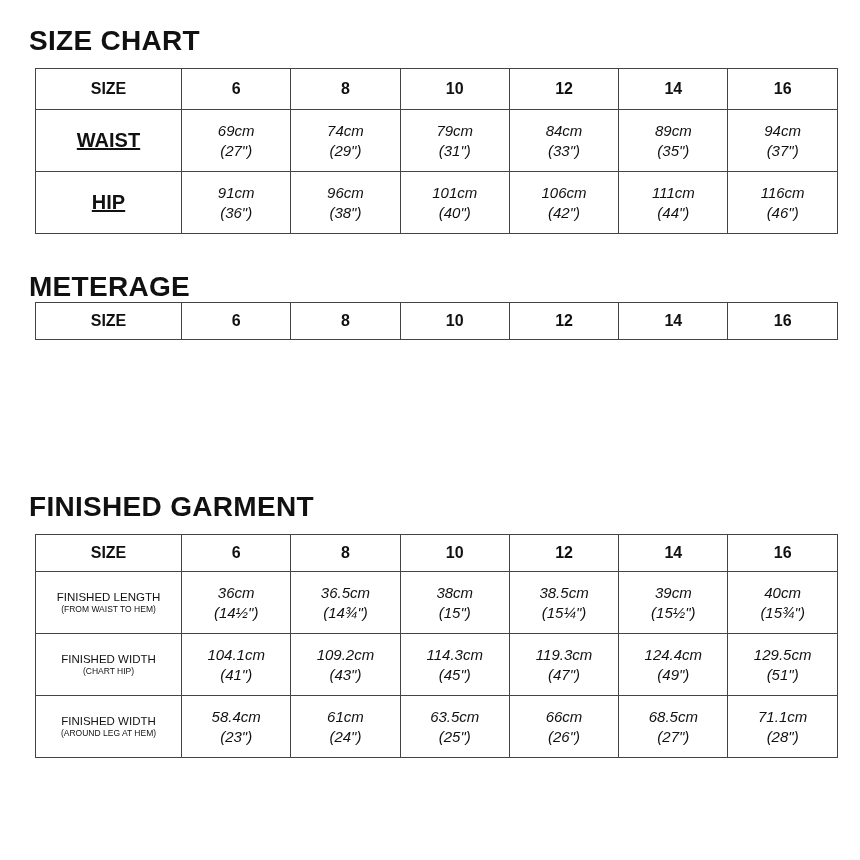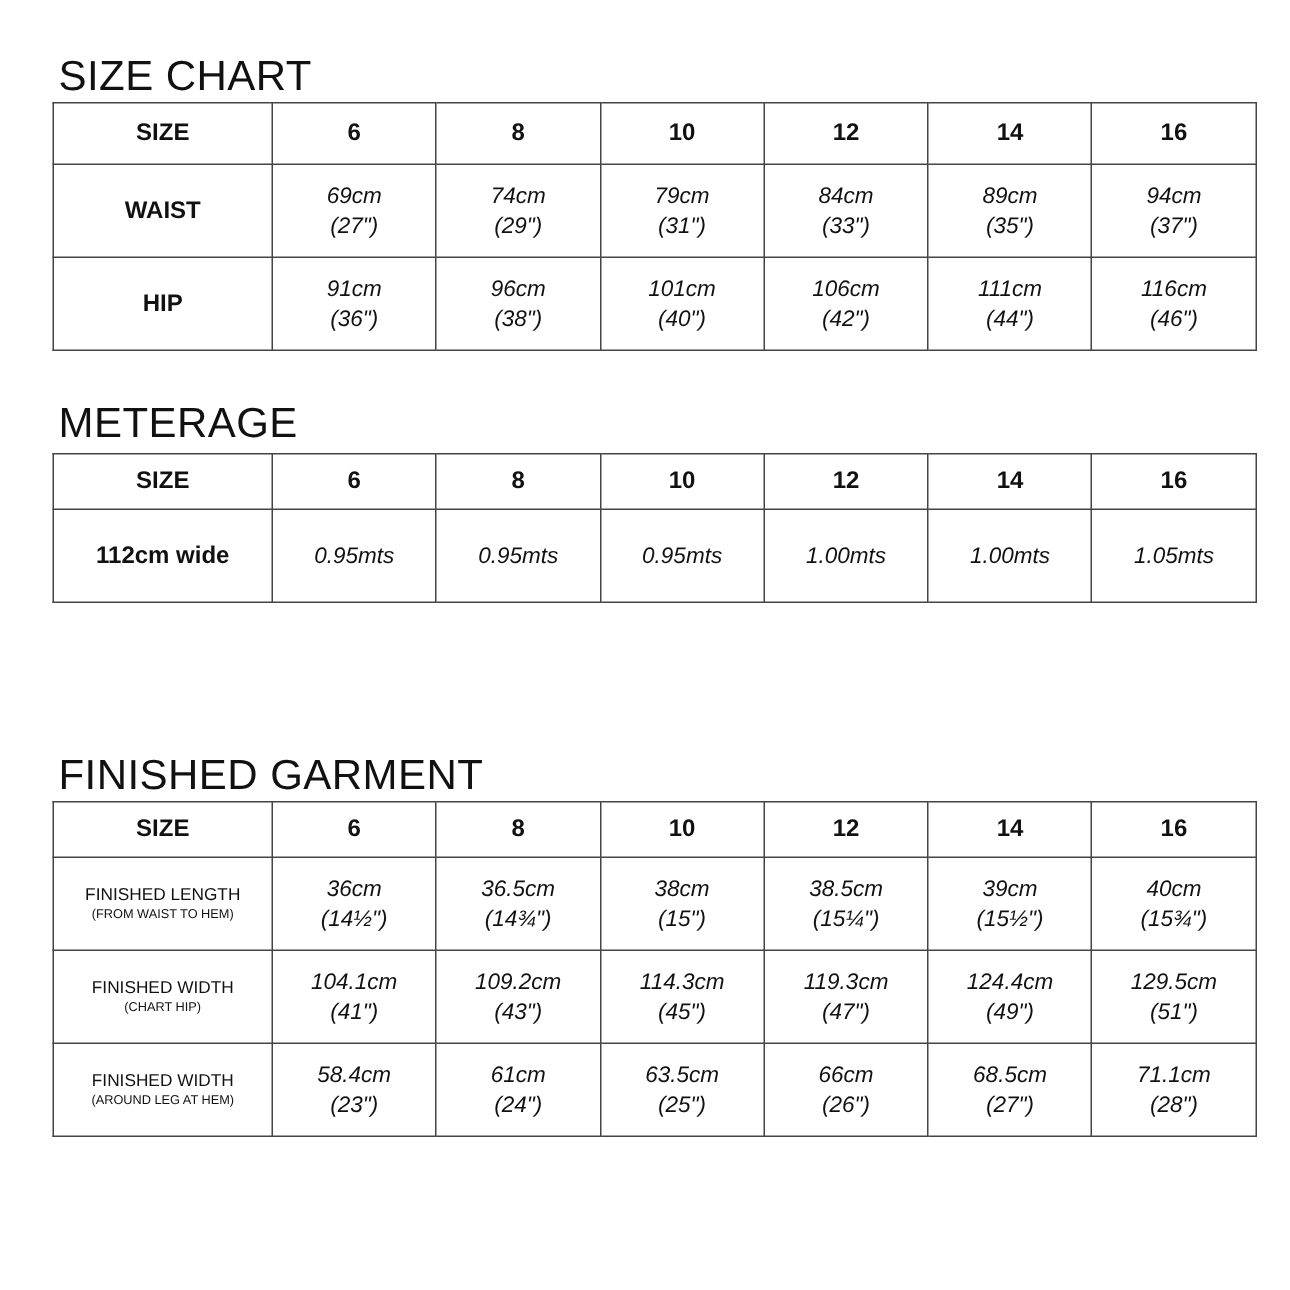--- a/index.html
+++ b/index.html
@@ -1,23 +1,23 @@
 <!DOCTYPE html>
 <html><head>
 <meta charset="utf-8">
 <style>
   html,body{margin:0;padding:0;background:#fff;}
   body{width:860px;height:860px;position:relative;overflow:hidden;font-family:"Liberation Sans","DejaVu Sans",sans-serif;color:#111;}
-  .title{position:absolute;left:29px;font-size:28px;font-weight:normal;letter-spacing:0.3px;margin:10px;line-height:1;}
+  .title{position:absolute;left:29px;font-size:28px;font-weight:bold;letter-spacing:0.3px;margin:0;line-height:1;}
   table{position:absolute;left:35px;border-collapse:collapse;table-layout:fixed;width:802px;}
   td,th{border:1.5px solid #444;text-align:center;vertical-align:middle;padding:0;}
   col.c0{width:146px;}
   col.cn{width:109.3px;}
   th{font-weight:bold;font-size:16px;}
-  th.rowh{font-size:16px;}
+  th.rowh{font-size:20px;text-decoration:underline;}
   td{font-size:15px;line-height:20px;font-style:italic;}
   .sub{display:block;font-size:8.5px;font-weight:normal;line-height:11px;}
   .lab{display:block;font-size:11.5px;font-weight:normal;line-height:14px;}
   .cell span{display:block;}
 </style>
 </head>
 <body>
 
 <h1 class="title" style="top:27px;">SIZE CHART</h1>
 <table style="top:68px;">
@@ -90,50 +90,41 @@
           <span>(44")</span>
         </td>
     <td class="cell">
           <span>116cm</span>
           <span>(46")</span>
         </td>
   </tr>
 </tbody>
   </table>
 
-<h1 class="title" style="top:258px;text-align:right;">METERAGE</h1>
+<h1 class="title" style="top:273px;text-align:right;">METERAGE</h1>
 <table style="top:302px;">
   <colgroup>
       <col class="c0">
       <col class="cn">
       <col class="cn">
       <col class="cn">
       <col class="cn">
       <col class="cn">
       <col class="cn">
     </colgroup>
   <tbody>
       <tr style="height:37px;">
     <th>SIZE</th>
     <th>6</th>
     <th>8</th>
     <th>10</th>
     <th>12</th>
     <th>14</th>
     <th>16</th>
   </tr>
-  <tr style="height:62px;">
-    <th class="rowh">112cm wide</th>
-    <td>0.95mts</td>
-    <td>0.95mts</td>
-    <td>0.95mts</td>
-    <td>1.00mts</td>
-    <td>1.00mts</td>
-    <td>1.05mts</td>
-  </tr>
 </tbody>
   </table>
 
 <h1 class="title" style="top:493px;">FINISHED GARMENT</h1>
 <table style="top:534px;">
   <colgroup>
       <col class="c0">
       <col class="cn">
       <col class="cn">
       <col class="cn">

